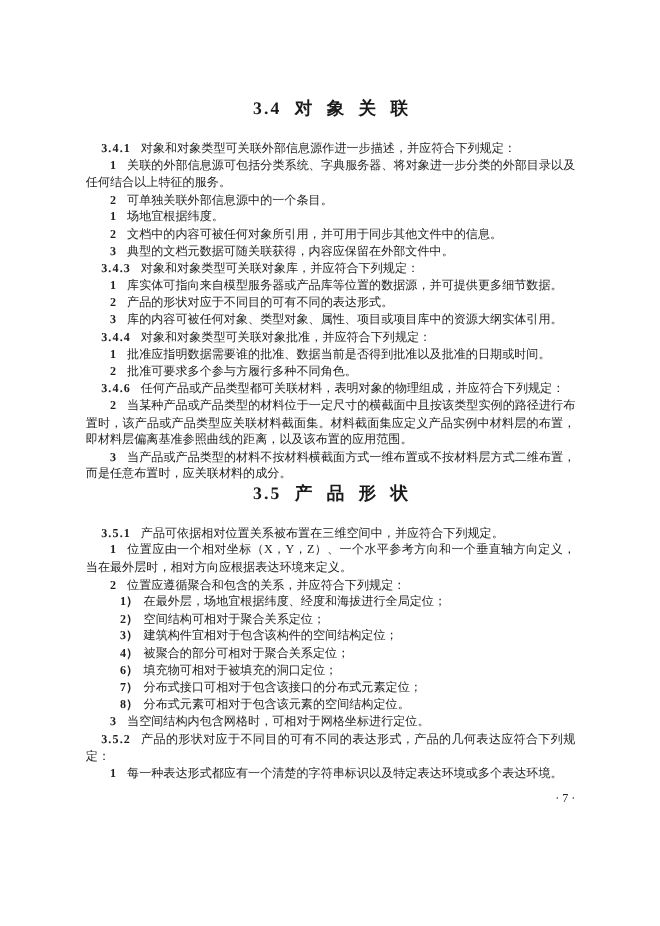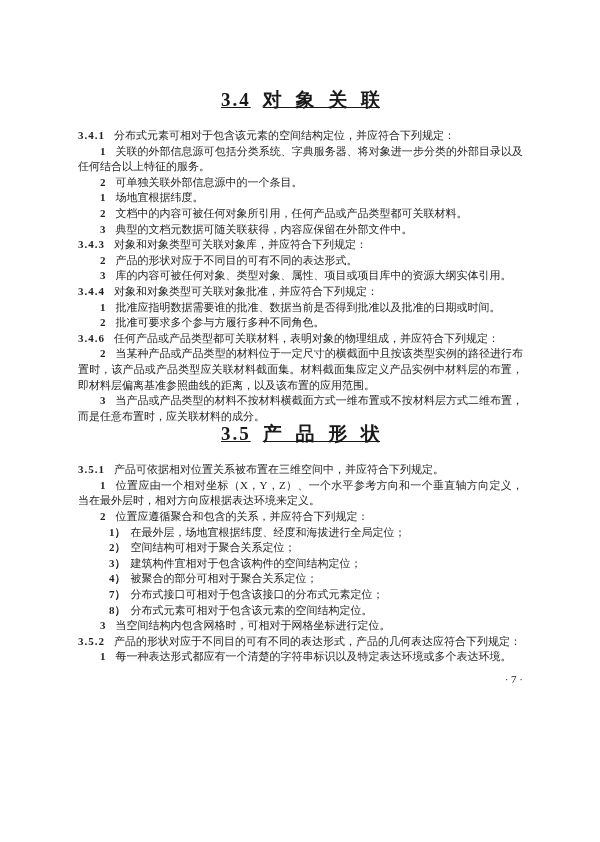--- a/index.html
+++ b/index.html
@@ -17,27 +17,26 @@
     overflow: hidden;
     font-family: "Liberation Serif", "DejaVu Serif", serif;
     color: #1e1e1e;
   }
   .content {
     font-size: 11px;
     line-height: 15.6px;
     text-align: justify;
   }
   .heading {
-    font-size: 19px;
+    font-size: 16px;
     line-height: 19px;
     font-weight: bold;
     text-align: center;
     margin: 0 0 19px 0;
     color: #1a1a1a;
-    text-decoration: underline;
   }
   .heading:not(:first-child) {
   }
   .heading .hnum {
     letter-spacing: 2px;
     margin-right: 12px;
   }
   .heading .htitle {
     word-spacing: 9px;
   }
@@ -52,20 +51,21 @@
   }
   p.subitem {
     text-indent: 31px;
   }
   .num {
     font-weight: bold;
   }
   p.clause .num {
     letter-spacing: 1px;
     margin-right: 9px;
+    margin-left: 14px;
   }
   p.item .num {
     margin-right: 10px;
   }
   p.subitem .num {
     margin-right: 5px;
   }
   .page-footer {
     margin-top: 7px;
     text-align: right;
@@ -73,43 +73,45 @@
     line-height: 15.6px;
     color: #1e1e1e;
   }
 </style>
 </head>
 <body>
 
 <div class="page">
   <div class="content">
       <h2 class="heading"><span class="hnum">3.4</span><span class="htitle">对 象 关 联</span></h2>
-      <p class="para clause"><span class="num">3.4.1</span><span class="txt">分布式元素可相对于包含该元素的空间结构定位，并应符合下列规定：</span></p>
+      <p class="para clause"><span class="num">3.4.1</span><span class="txt">对象和对象类型可关联外部信息源作进一步描述，并应符合下列规定：</span></p>
       <p class="para item"><span class="num">1</span><span class="txt">关联的外部信息源可包括分类系统、字典服务器、将对象进一步分类的外部目录以及任何结合以上特征的服务。</span></p>
       <p class="para item"><span class="num">2</span><span class="txt">可单独关联外部信息源中的一个条目。</span></p>
       <p class="para item"><span class="num">1</span><span class="txt">场地宜根据纬度。</span></p>
-      <p class="para item"><span class="num">2</span><span class="txt">文档中的内容可被任何对象所引用，任何产品或产品类型都可关联材料。</span></p>
+      <p class="para item"><span class="num">2</span><span class="txt">文档中的内容可被任何对象所引用，并可用于同步其他文件中的信息。</span></p>
       <p class="para item"><span class="num">3</span><span class="txt">典型的文档元数据可随关联获得，内容应保留在外部文件中。</span></p>
       <p class="para clause"><span class="num">3.4.3</span><span class="txt">对象和对象类型可关联对象库，并应符合下列规定：</span></p>
+      <p class="para item"><span class="num">1</span><span class="txt">库实体可指向来自模型服务器或产品库等位置的数据源，并可提供更多细节数据。</span></p>
       <p class="para item"><span class="num">2</span><span class="txt">产品的形状对应于不同目的可有不同的表达形式。</span></p>
       <p class="para item"><span class="num">3</span><span class="txt">库的内容可被任何对象、类型对象、属性、项目或项目库中的资源大纲实体引用。</span></p>
       <p class="para clause"><span class="num">3.4.4</span><span class="txt">对象和对象类型可关联对象批准，并应符合下列规定：</span></p>
       <p class="para item"><span class="num">1</span><span class="txt">批准应指明数据需要谁的批准、数据当前是否得到批准以及批准的日期或时间。</span></p>
       <p class="para item"><span class="num">2</span><span class="txt">批准可要求多个参与方履行多种不同角色。</span></p>
       <p class="para clause"><span class="num">3.4.6</span><span class="txt">任何产品或产品类型都可关联材料，表明对象的物理组成，并应符合下列规定：</span></p>
       <p class="para item"><span class="num">2</span><span class="txt">当某种产品或产品类型的材料位于一定尺寸的横截面中且按该类型实例的路径进行布置时，该产品或产品类型应关联材料截面集。材料截面集应定义产品实例中材料层的布置，即材料层偏离基准参照曲线的距离，以及该布置的应用范围。</span></p>
       <p class="para item"><span class="num">3</span><span class="txt">当产品或产品类型的材料不按材料横截面方式一维布置或不按材料层方式二维布置，而是任意布置时，应关联材料的成分。</span></p>
       <h2 class="heading"><span class="hnum">3.5</span><span class="htitle">产 品 形 状</span></h2>
       <p class="para clause"><span class="num">3.5.1</span><span class="txt">产品可依据相对位置关系被布置在三维空间中，并应符合下列规定。</span></p>
       <p class="para item"><span class="num">1</span><span class="txt">位置应由一个相对坐标（X，Y，Z）、一个水平参考方向和一个垂直轴方向定义，当在最外层时，相对方向应根据表达环境来定义。</span></p>
       <p class="para item"><span class="num">2</span><span class="txt">位置应遵循聚合和包含的关系，并应符合下列规定：</span></p>
       <p class="para subitem"><span class="num">1）</span><span class="txt">在最外层，场地宜根据纬度、经度和海拔进行全局定位；</span></p>
       <p class="para subitem"><span class="num">2）</span><span class="txt">空间结构可相对于聚合关系定位；</span></p>
       <p class="para subitem"><span class="num">3）</span><span class="txt">建筑构件宜相对于包含该构件的空间结构定位；</span></p>
       <p class="para subitem"><span class="num">4）</span><span class="txt">被聚合的部分可相对于聚合关系定位；</span></p>
+      <p class="para subitem"><span class="num">6）</span><span class="txt">填充物可相对于被填充的洞口定位；</span></p>
       <p class="para subitem"><span class="num">7）</span><span class="txt">分布式接口可相对于包含该接口的分布式元素定位；</span></p>
       <p class="para subitem"><span class="num">8）</span><span class="txt">分布式元素可相对于包含该元素的空间结构定位。</span></p>
       <p class="para item"><span class="num">3</span><span class="txt">当空间结构内包含网格时，可相对于网格坐标进行定位。</span></p>
       <p class="para clause"><span class="num">3.5.2</span><span class="txt">产品的形状对应于不同目的可有不同的表达形式，产品的几何表达应符合下列规定：</span></p>
       <p class="para item"><span class="num">1</span><span class="txt">每一种表达形式都应有一个清楚的字符串标识以及特定表达环境或多个表达环境。</span></p>
     </div>
   <div class="page-footer">
     <span>· 7 ·</span>
   </div>
 </div>

